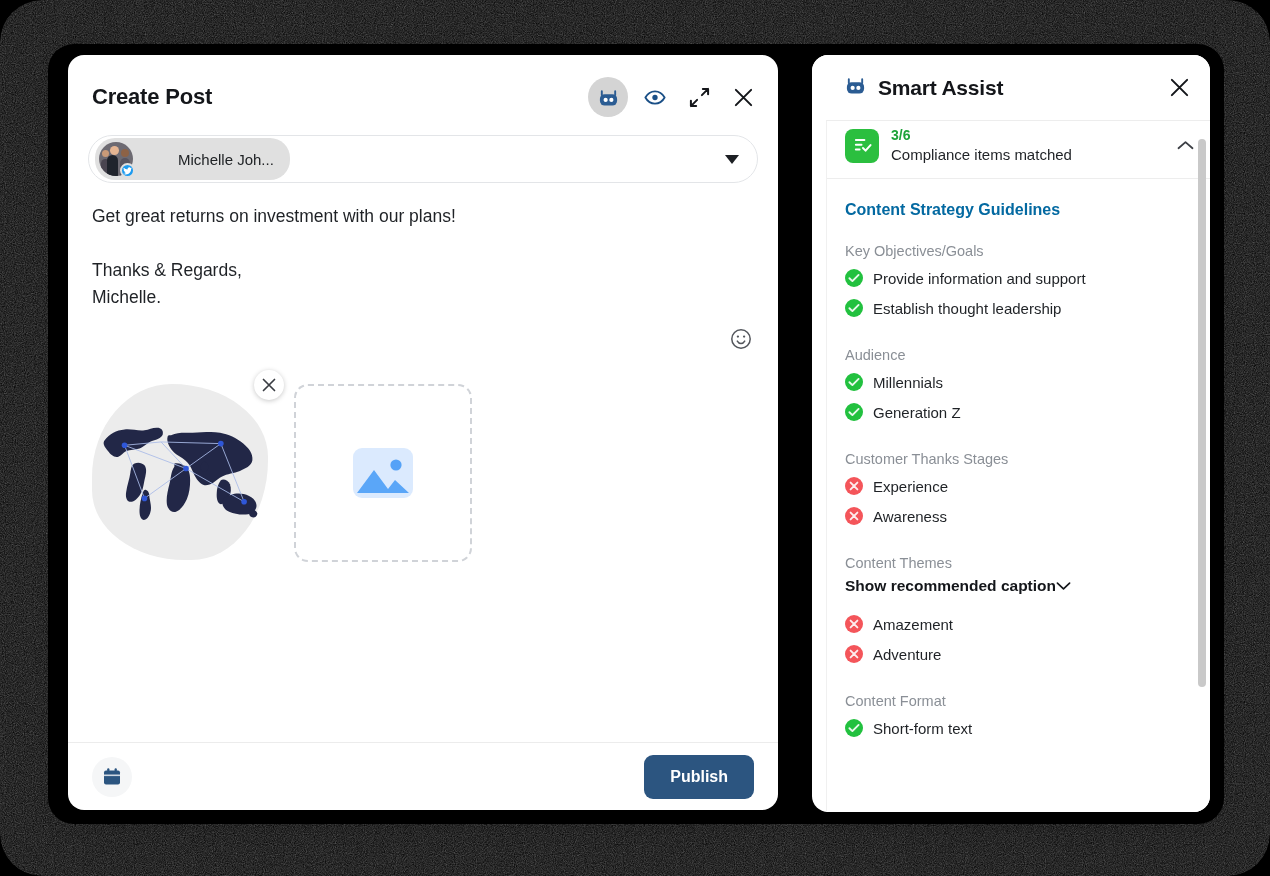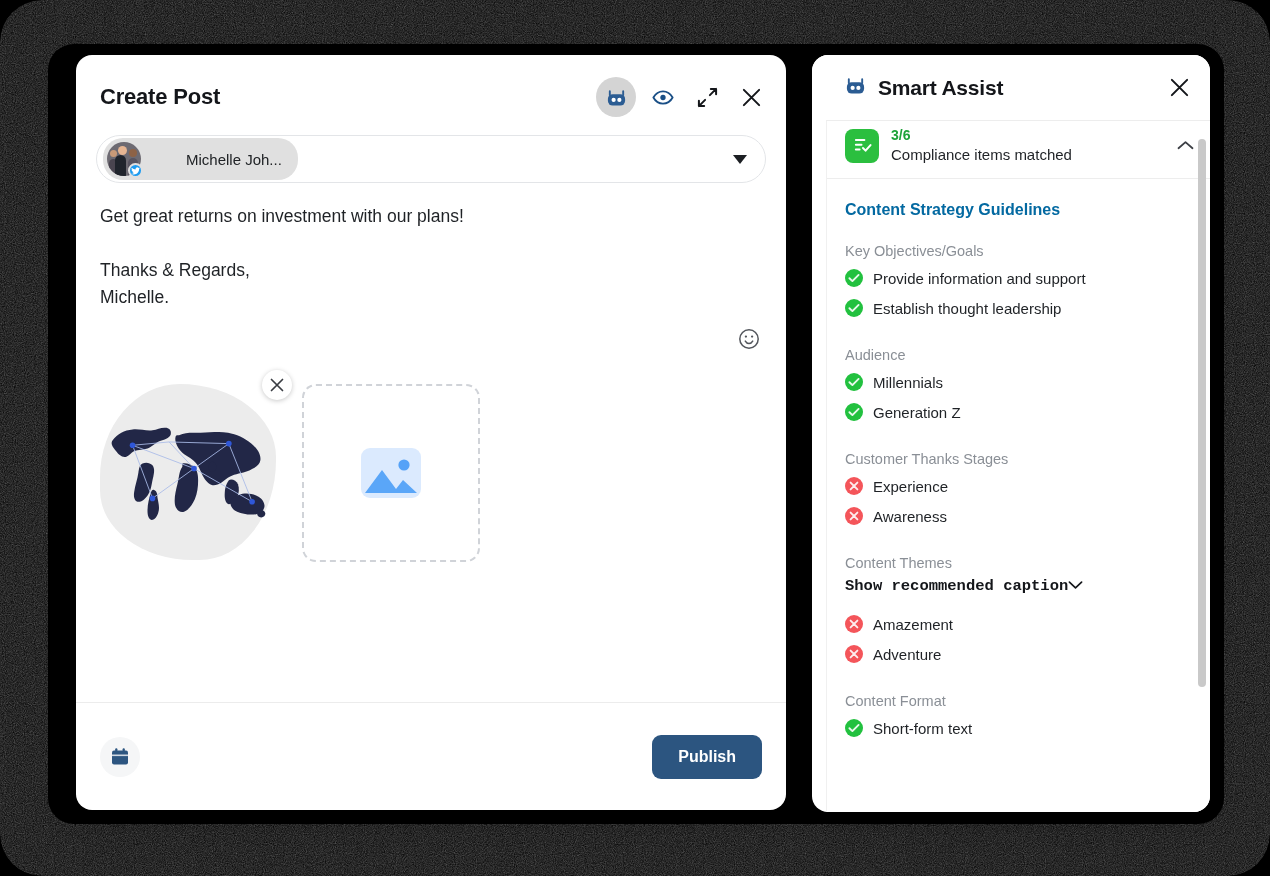--- a/index.html
+++ b/index.html
@@ -23,21 +23,21 @@
   #noise {
     position:absolute; inset:0;
     border-radius:42px;
     opacity:.55;
     pointer-events:none;
   }
 
   
   #create-post-window {
     position:absolute;
-    left:76px; top:55px;
+    left:68px; top:55px;
     width:710px; height:755px;
     background:#ffffff;
     border-radius:16px;
     box-shadow:0 6px 28px rgba(0,0,0,.35);
     display:flex; flex-direction:column;
     overflow:hidden;
   }
 
   .cp-header {
     display:flex; align-items:center;
@@ -152,21 +152,21 @@
     border:2px dashed #d0d3d8;
     border-radius:14px;
     display:flex; align-items:center; justify-content:center;
     cursor:pointer;
     flex:0 0 auto;
   }
 
   
   .cp-footer {
     flex:0 0 auto;
-    height:108px;
+    height:68px;
     border-top:1px solid #ececec;
     display:flex; align-items:center;
     padding:0 24px;
     margin-top:41px;
   }
   .calendar-btn {
     width:40px;height:40px;border-radius:50%;
     background:#f5f6f7;
     display:flex;align-items:center;justify-content:center;
     cursor:pointer;
@@ -245,21 +245,21 @@
     width:18px;height:18px;border-radius:50%;
     flex:0 0 auto;
     display:flex;align-items:center;justify-content:center;
   }
   .ico-ok { background:#22c13f; }
   .ico-no { background:#f4555a; }
 
   .show-caption {
     display:flex; align-items:center; 
     font-size:15.5px; font-weight:bold; color:#14161a;
-    margin-top:6px; cursor:pointer;font-family:Liberation Mono, monospace;
+    margin-top:6px; cursor:pointer;
   }
 
   .sa-scrollbar {
     position:absolute; right:4px; top:18px;
     width:8px; height:548px;
     border-radius:4px;
     background:#c9c9c9;
     cursor:pointer;
   }
 </style>

